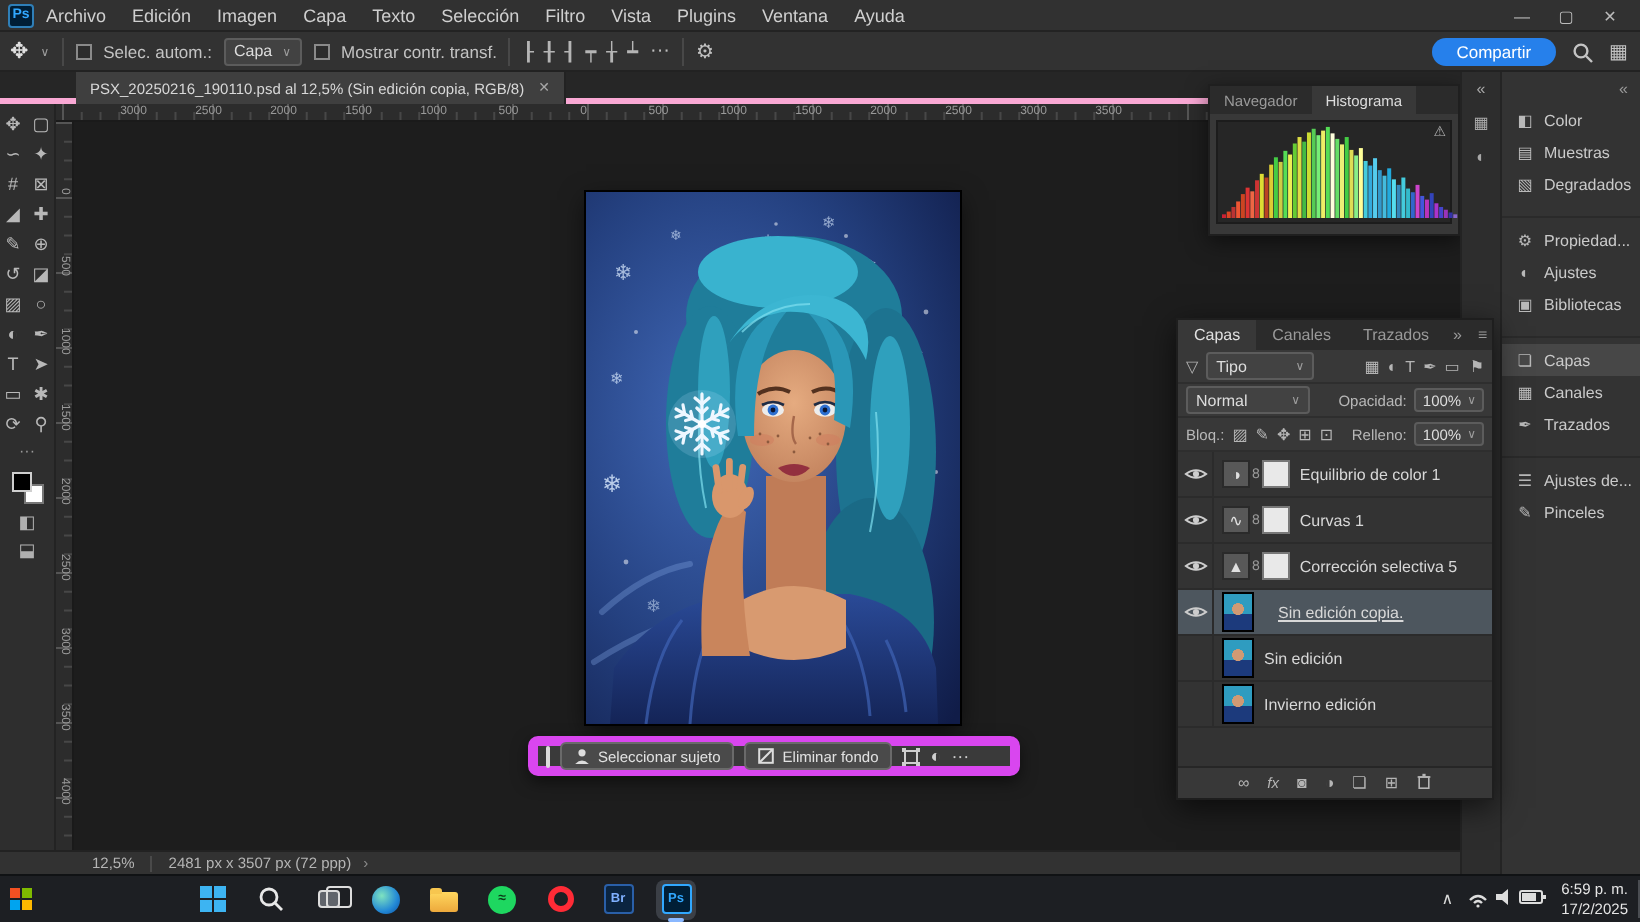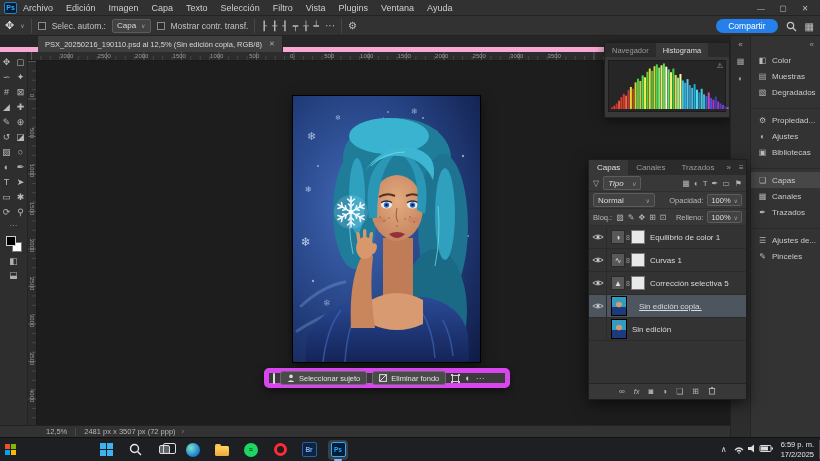--- a/index.html
+++ b/index.html
@@ -24,21 +24,21 @@
   .opt-label { color:#c3c3c3; font-size:8.5px; }
   .sel { height:14px; background:#424242; border:1px solid #5c5c5c; border-radius:2px; color:#ddd; font-size:8px; display:inline-flex; align-items:center; padding:0 4px; gap:5px; }
   .chev { color:#9d9d9d; font-size:6px; }
   .align-icons { display:flex; gap:5px; color:#b5b5b5; font-size:9px; }
   .icon-btn { color:#c0c0c0; font-size:10px; }
   .opt-right { position:absolute; right:6px; top:17px; height:18px; display:flex; align-items:center; gap:8px; }
   .share-btn { background:#2680eb; color:#fff; font-size:8.5px; border-radius:9px; padding:2px 12px; }
   .mini-svg { display:inline-flex; }
 
   
-  .tabbar { left:0; top:36px; width:820px; height:16px; background:#262626; border-bottom:5px solid #f9a8d4; }
+  .tabbar { left:0; top:36px; width:820px; height:16px; background:#262626; border-bottom:3px solid #f9a8d4; }
   .doc-tab { position:absolute; left:38px; top:0; height:16px; background:#3f3f3f; border-right:1px solid #222; display:flex; align-items:center; gap:7px; padding:0 7px; }
   .doc-tab .t { color:#d8d8d8; font-size:7.5px; white-space:nowrap; }
   .doc-tab .x { color:#a8a8a8; font-size:7px; }
 
   
   .toolbar { left:0; top:52px; width:28px; height:373px; background:#2e2e2e; border-right:1px solid #232323; display:flex; flex-direction:column; align-items:center; padding-top:2px; }
   .tools-grid { display:grid; grid-template-columns:14px 14px; }
   .tools-grid span { height:15px; display:flex; align-items:center; justify-content:center; color:#b8b8b8; font-size:9px; }
   .tb-more { color:#9a9a9a; font-size:8px; margin:2px 0; }
   .swatches { position:relative; width:16px; height:16px; margin:4px 0; }
@@ -565,21 +565,21 @@
     <div class="ltabs">
       <span class="lt on">Capas</span>
       <span class="lt">Canales</span>
       <span class="lt">Trazados</span>
       <span class="sp"></span>
       <span class="hic">»</span>
       <span class="hic">≡</span>
     </div>
     <div class="lrow">
       <span class="funnel">▽</span>
-      <span class="sel" style="width:38px; justify-content:space-between;font-style:italic;">
+      <span class="sel" style="width:54px; justify-content:space-between;">
         <span>Tipo</span>
         <span class="chev">∨</span>
       </span>
       <span class="sp" style="flex:1"></span>
       <span class="tiny-ic">▦</span>
       <span class="tiny-ic">◐</span>
       <span class="tiny-ic">T</span>
       <span class="tiny-ic">✒</span>
       <span class="tiny-ic">▭</span>
       <span class="flag">⚑</span>
@@ -660,20 +660,25 @@
               <circle cx="7" cy="4.5" r="1.8" fill="#ccc"></circle>
             </svg>
         </span>
         <span class="thumb-art"></span>
         <span class="layer-name u">Sin edición copia.</span>
       </div>
       <div class="layer-row">
         <span class="eye-cell"></span>
         <span class="thumb-art"></span>
         <span class="layer-name">Sin edición</span>
+      </div>
+      <div class="layer-row">
+        <span class="eye-cell"></span>
+        <span class="thumb-art"></span>
+        <span class="layer-name">Invierno edición</span>
       </div>
     </div>
     <div class="lfooter">
       <span>∞</span>
       <span class="fx">fx</span>
       <span>◙</span>
       <span>◑</span>
       <span>❏</span>
       <span>⊞</span>
       <span>

